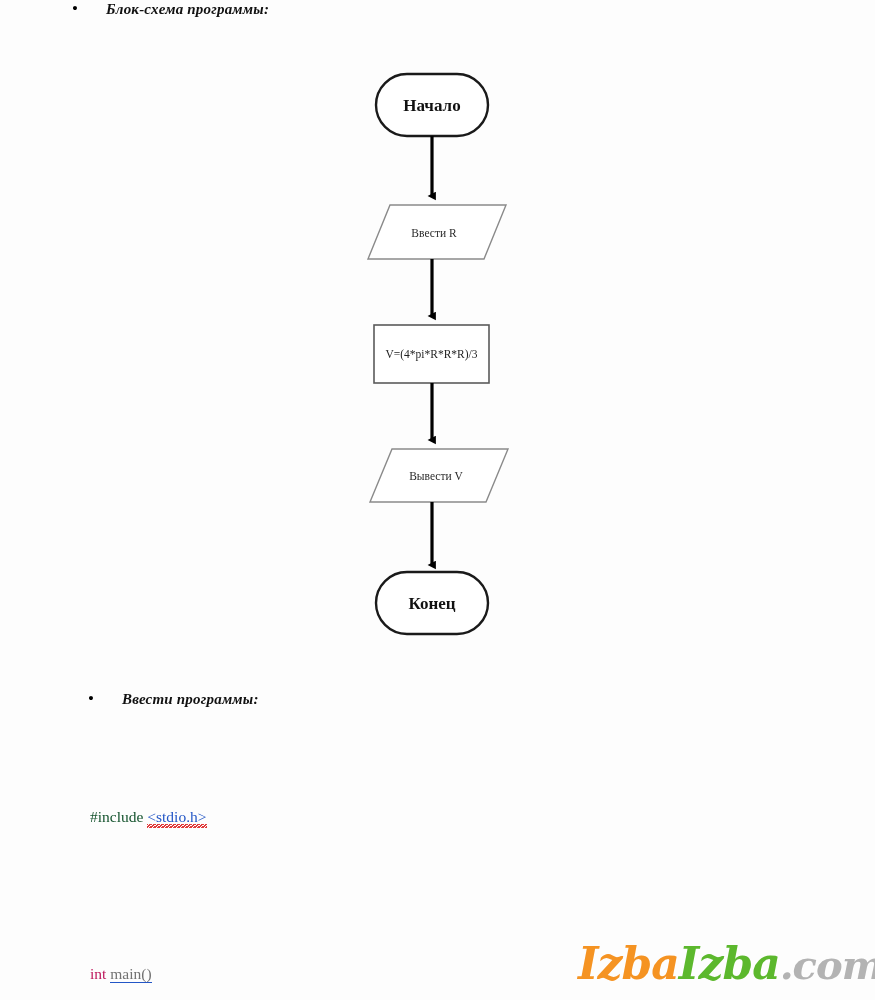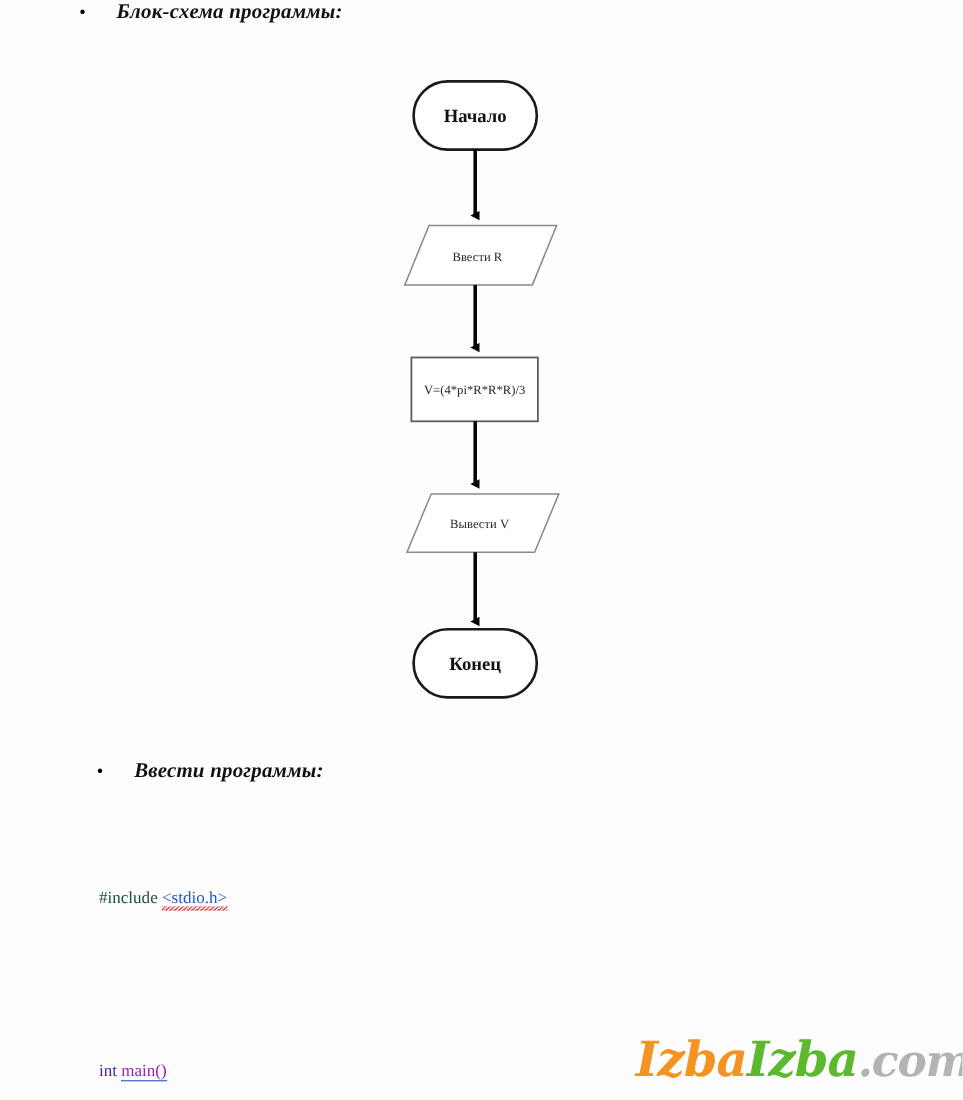--- a/index.html
+++ b/index.html
@@ -29,21 +29,21 @@
   .bullet-dot {
     width: 18px;
     font-size: 17px;
     color: #000;
     line-height: 1;
   }
   .bullet-text {
     font-family: "Liberation Serif", serif;
     font-style: italic;
     font-weight: bold;
-    font-size: 19px;
+    font-size: 15px;
     color: #111;
     letter-spacing: 0.2px;
   }
   #heading-flowchart { left: 72px; top: 0px; }
   #heading-code      { left: 88px; top: 690px; }
   #heading-flowchart .bullet-dot { margin-right: 16px; }
   #heading-code .bullet-dot { margin-right: 16px; }
 
   
   .flowchart {
@@ -64,22 +64,22 @@
     font-size: 15.5px;
     line-height: 19.6px;
     color: #000;
     white-space: pre;
   }
   .code-line { height: 19.6px; white-space: pre; }
   .code-line.blank { height: 19.6px; }
 
   .t-pre   { color: #14532d; }           
   .t-inc   { color: #2356c6; position: relative; text-align: right; }           
-  .t-plain { color: #4c1d95; text-align: center; }
-  .t-main  { color: #a21caf; border-bottom: 1.5px solid #2356c6; }
+  .t-plain { color: #be185d; text-align: center; }
+  .t-main  { color: #737373; border-bottom: 1.5px solid #2356c6; }
 
   
   .squiggle {
     position: relative;
     padding-bottom: 1px;
   }
   .squiggle::after {
     content: "";
     position: absolute;
     left: 0;

